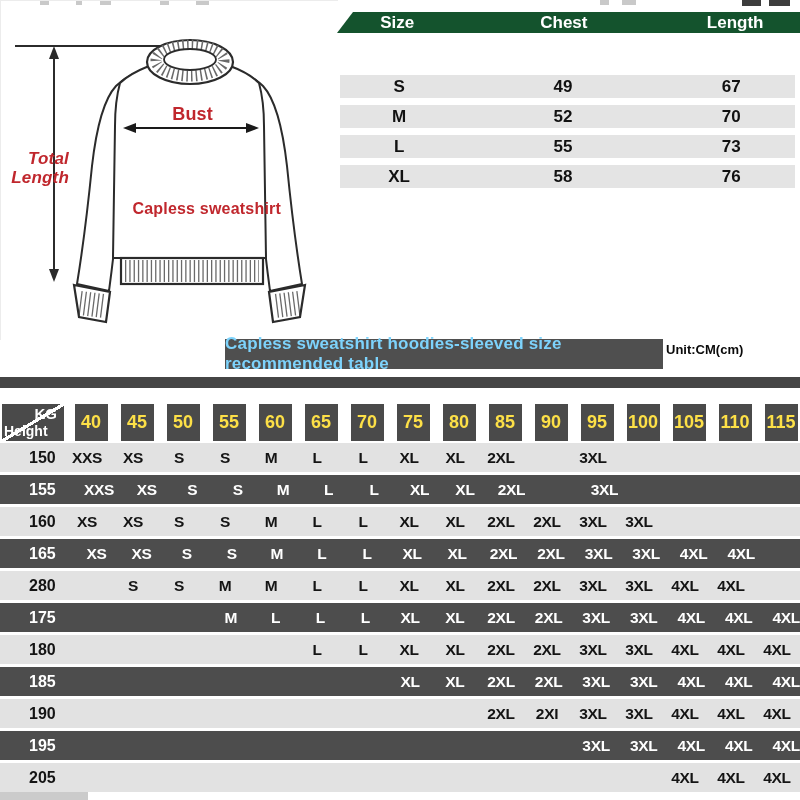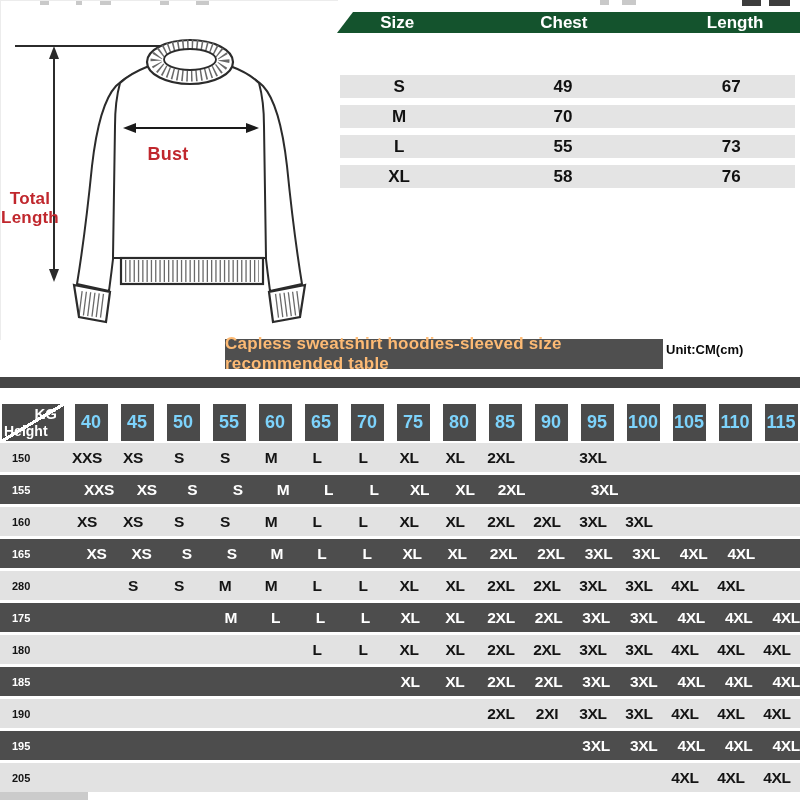--- a/index.html
+++ b/index.html
@@ -8,64 +8,64 @@
   .page{position:absolute;inset:0;width:800px;height:800px;background:#fff;}
 
   
   .artifact{position:absolute;background:#c9c9c9;}
   .artifact.dark{background:#3d3d3d;}
 
   
   .diagram{position:absolute;left:0;top:0;width:337px;height:339px;
            border-left:1px solid #ececec;border-top:1px solid #ececec;}
   .diagram svg{position:absolute;left:0;top:25px;}
-  .red-label{position:absolute;color:#c0272d;text-align:center;letter-spacing:.2px;margin-top:40px;}
-  .lbl-total{left:0;top:148px;width:58px;font-size:17px;line-height:19px;}
+  .red-label{position:absolute;color:#c0272d;text-align:right;letter-spacing:.2px;}
+  .lbl-total{left:10px;top:148px;width:58px;font-size:17px;line-height:19px;font-style:italic;}
   .lbl-bust{left:122px;top:103px;width:90px;font-size:18px;}
   .lbl-product{left:105px;top:199px;width:175px;font-size:16px;}
 
   
   .size-table{position:absolute;left:337px;top:0;width:463px;height:339px;}
   .st-headerbar{position:absolute;left:0;top:12px;width:463px;height:21px;background:#14532d;
                 clip-path:polygon(16px 0,100% 0,100% 100%,0 100%);
                 display:grid;grid-template-columns:26% 46% 28%;align-items:end;}
   .st-hcell{color:#fff;font-size:17px;text-align:center;line-height:20px;}
   .st-body{position:absolute;left:3px;top:75px;width:455px;}
   .st-row{display:grid;grid-template-columns:26% 46% 28%;height:23px;margin-bottom:7px;
           background:#e4e4e4;align-items:center;}
   .st-cell{text-align:center;font-size:17px;}
 
   
   .banner-row{position:absolute;left:0;top:339px;width:800px;height:31px;}
   .banner{position:absolute;left:225px;top:0;width:438px;height:30px;background:#4f4f4f;
-          color:#fdba74;font-size:17px;display:flex;align-items:center;justify-content:center;
+          color:#7dd3fc;font-size:17px;display:flex;align-items:center;justify-content:center;
           letter-spacing:.2px;}
   .unit{position:absolute;left:666px;top:3px;font-size:13px;color:#0a0a0a;}
 
   
   .divider{position:absolute;left:0;top:377px;width:800px;height:11px;background:#454545;}
 
   
   .rec-table{position:absolute;left:0;top:404px;width:800px;}
   .rt-header{display:grid;grid-template-columns:64px repeat(16,1fr);height:37px;gap:8px;}
   .corner{position:relative;background:#4a4a4a;margin-left:2px;
           background-image:linear-gradient(to bottom right,
             rgba(0,0,0,0) calc(50% - 1.6px),#fff calc(50% - 1.6px),
             #fff calc(50% + 1.6px),rgba(0,0,0,0) calc(50% + 1.6px));}
   .corner .kg{position:absolute;right:7px;top:1px;color:#fff;font-size:15px;}
   .corner .hgt{position:absolute;left:2px;bottom:2px;color:#fff;font-size:14px;}
   .rt-hcell{padding:0 2.5px;}
-  .rt-hinner{background:#4a4a4a;height:37px;color:#7dd3fc;font-size:18px;
+  .rt-hinner{background:#4a4a4a;height:37px;color:#fde047;font-size:18px;
              display:flex;align-items:center;justify-content:center;}
   .rt-body{margin-top:2px;}
   .rt-row{display:grid;grid-template-columns:64px repeat(16,1fr);height:29px;
           margin-bottom:3px;align-items:center;}
   .rt-row.light{background:#e2e2e2;color:#141414;}
   .rt-row.dark{background:#4d4d4d;color:#fff;gap:20px;}
-  .rt-height{padding-left:12px;font-size:11px;}
+  .rt-height{padding-left:29px;font-size:16px;}
   .rt-cell{text-align:center;font-size:15.5px;letter-spacing:-.3px;}
 
   .bottom-smudge{position:absolute;left:0;top:792px;width:88px;height:8px;background:#cbcbcb;}
 </style>
 </head>
 <body>
 
 <div class="page">
 
   <div>
@@ -125,36 +125,38 @@
         <line x1="130" y1="102" x2="250" y2="102" stroke="#1a1a1a" stroke-width="2"></line>
         <polygon points="122,102 135,97 135,107" fill="#1a1a1a"></polygon>
         <polygon points="258,102 245,97 245,107" fill="#1a1a1a"></polygon>
       </g>
     </svg>
     <div class="red-label lbl-total">
       <div>Total</div>
       <div>Length</div>
     </div>
     <div class="red-label lbl-bust">Bust</div>
+    <div class="red-label lbl-product">Capless sweatshirt</div>
   </div>
 
   <div class="size-table">
     <div class="st-headerbar">
         <div class="st-hcell">Size</div>
         <div class="st-hcell">Chest</div>
         <div class="st-hcell">Length</div>
       </div>
     <div class="st-body">
         <div class="st-row">
           <div class="st-cell">S</div>
           <div class="st-cell">49</div>
           <div class="st-cell">67</div>
         </div>
         <div class="st-row">
           <div class="st-cell">M</div>
+          <div class="st-cell">52</div>
           <div class="st-cell">70</div>
         </div>
         <div class="st-row">
           <div class="st-cell">L</div>
           <div class="st-cell">55</div>
           <div class="st-cell">73</div>
         </div>
         <div class="st-row">
           <div class="st-cell">XL</div>
           <div class="st-cell">58</div>

